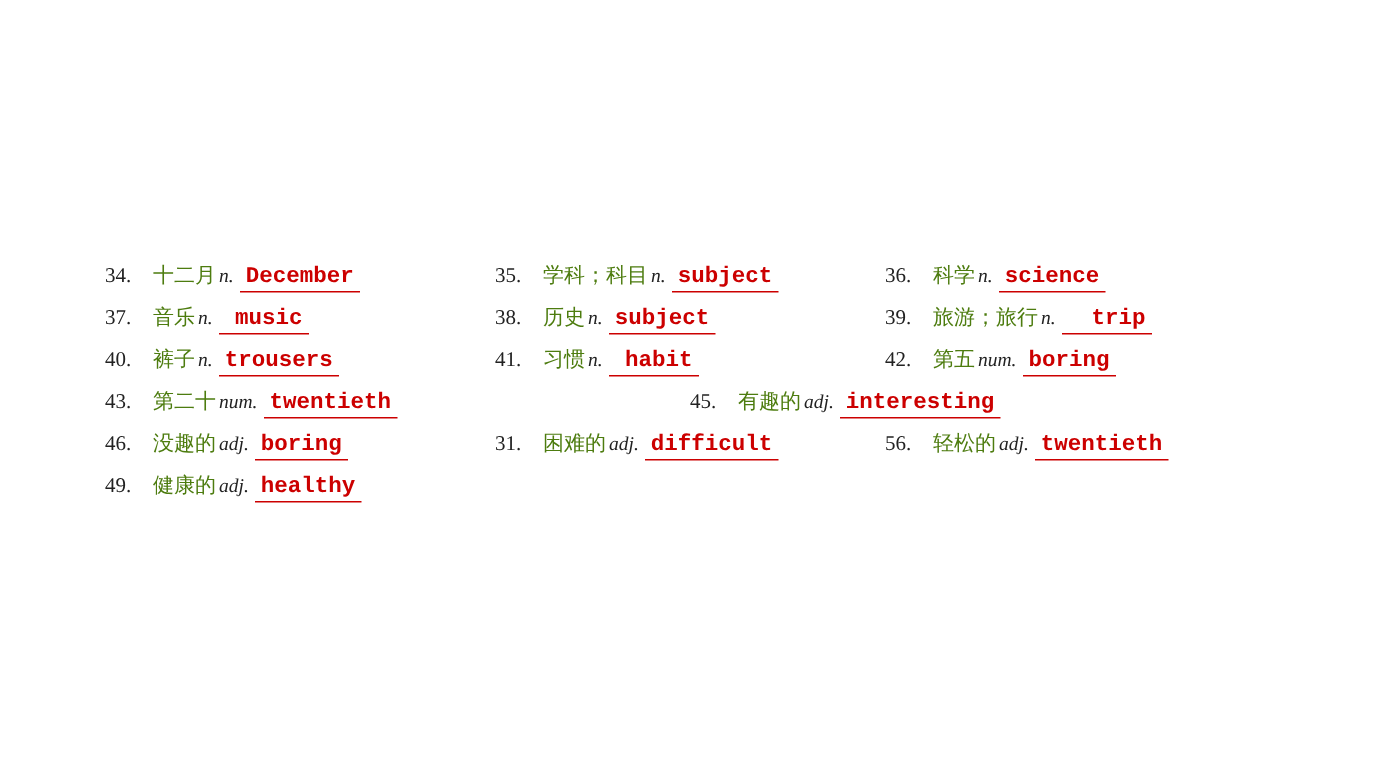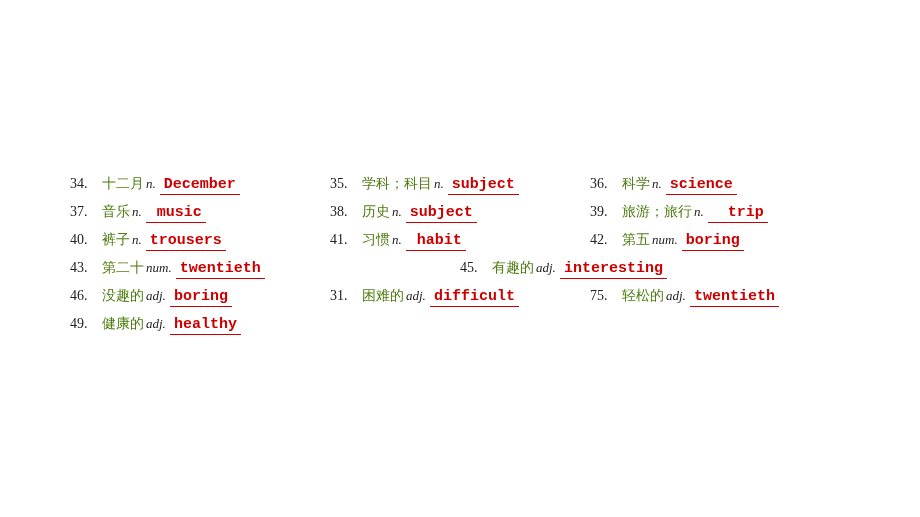--- a/index.html
+++ b/index.html
@@ -145,21 +145,21 @@
         <span class="pos"> adj.</span>
         <span class="underline-text">boring</span>
       </div>
       <div class="cell">
         <span class="num">31.</span>
         <span class="chinese">困难的</span>
         <span class="pos"> adj.</span>
         <span class="underline-text">difficult</span>
       </div>
       <div class="cell">
-        <span class="num">75.</span>
+        <span class="num">56.</span>
         <span class="chinese">轻松的</span>
         <span class="pos"> adj.</span>
         <span class="underline-text">twentieth</span>
       </div>
     </div>
     <div class="row">
       <div class="cell">
         <span class="num">49.</span>
         <span class="chinese">健康的</span>
         <span class="pos"> adj.</span>

